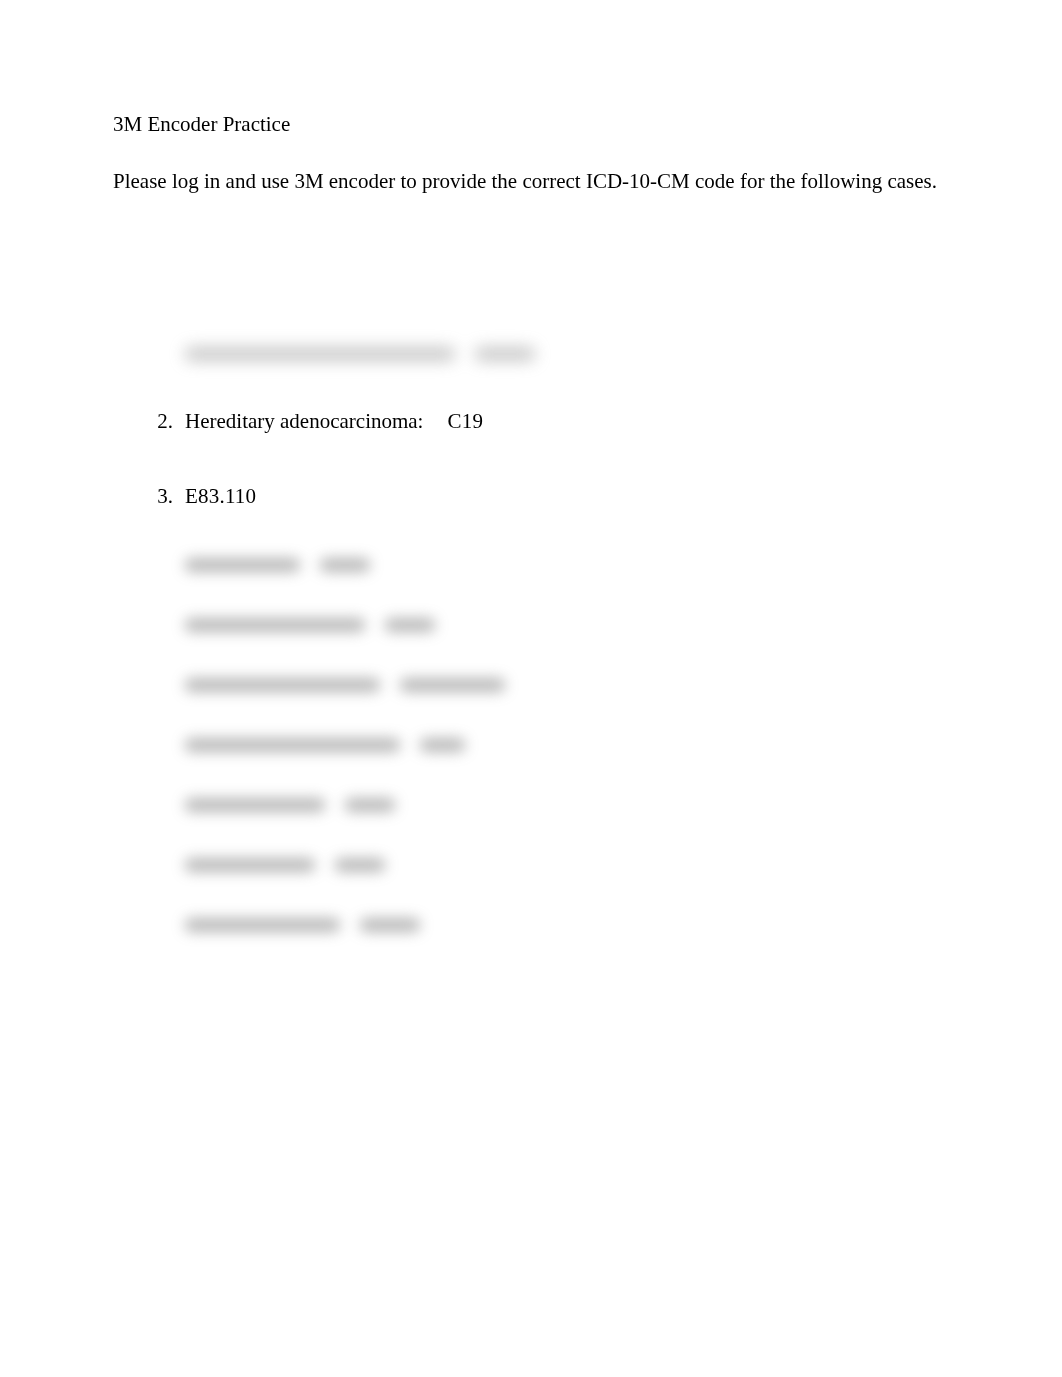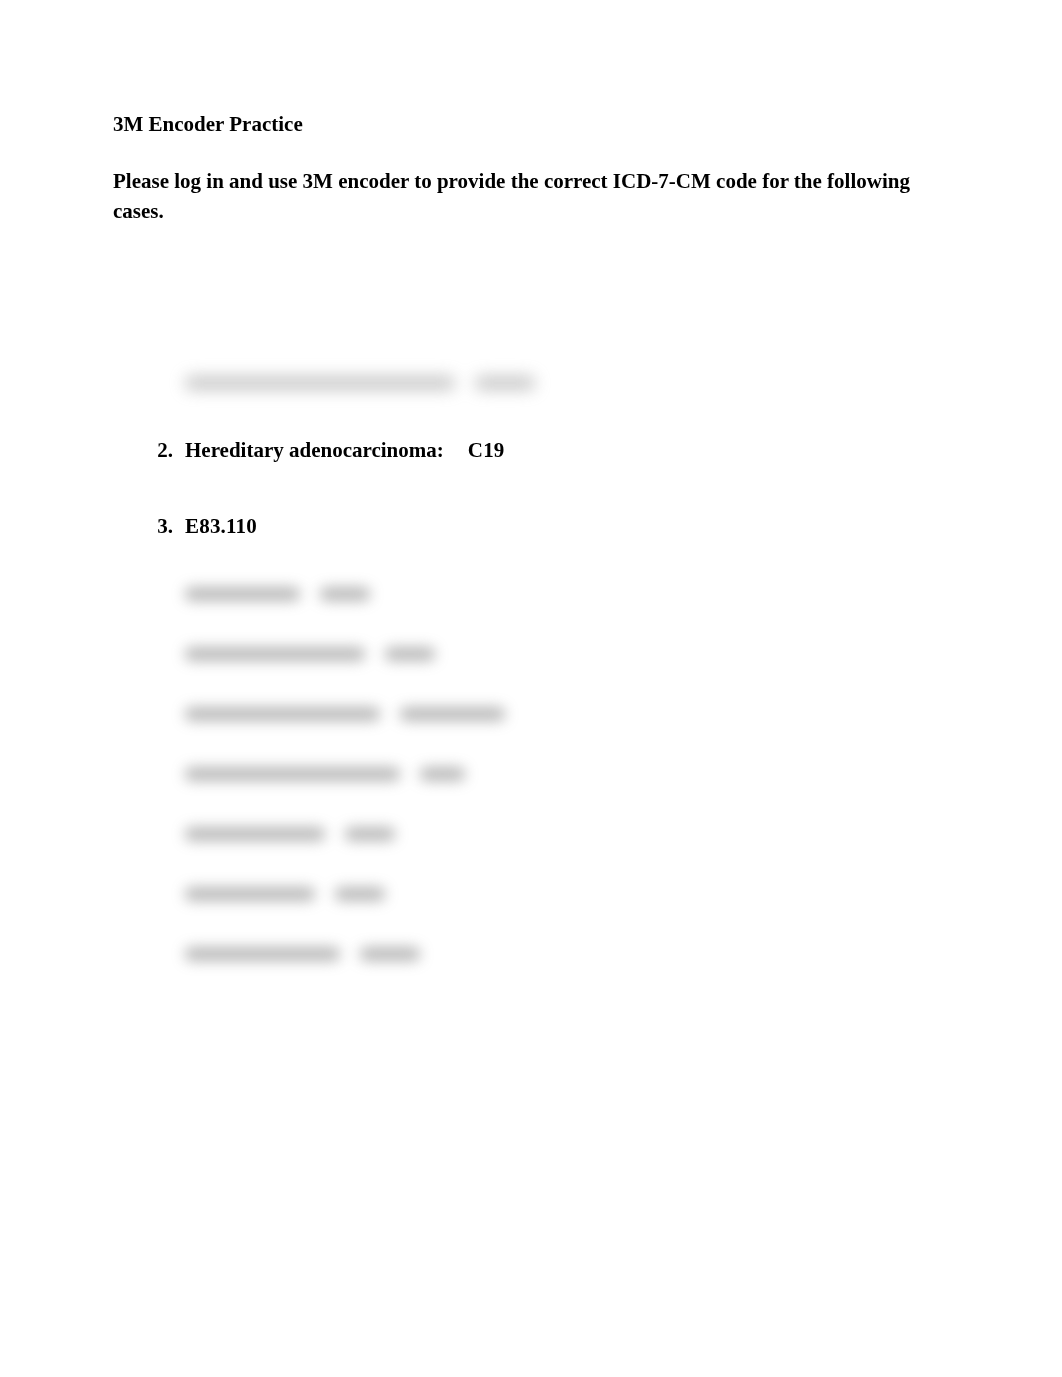--- a/index.html
+++ b/index.html
@@ -11,21 +11,20 @@
       width: 1062px;
       height: 1377px;
       background: #ffffff;
       font-family: "Times New Roman", Times, serif;
       font-size: 21px;
       color: #000000;
       position: relative;
     }
     .page {
       padding: 110px 113px 0 113px;
-      font-weight: bold;
     }
     .header-line {
       line-height: 1.4;
     }
     .instructions {
       margin-top: 28px;
       line-height: 1.4;
     }
     .list {
       margin-top: 150px;
@@ -80,21 +79,21 @@
       background: #9a9a9a;
       height: 14px;
       border-radius: 6px;
     }
   </style>
 </head>
 <body>
 
 <div class="page">
   <div class="header-line">3M Encoder Practice</div>
-  <div class="instructions">Please log in and use 3M encoder to provide the correct ICD-7-CM code for the following cases.</div>
+  <div class="instructions">Please log in and use 3M encoder to provide the correct ICD-10-CM code for the following cases.</div>
 
   <div class="list">
 
     <div class="blur-top">
       <div class="blur-item">
         <span class="blur-num"></span>
         <span class="blur-text" style="width:270px"></span>
         <span class="blur-code" style="width:60px"></span>
       </div>
     </div>

